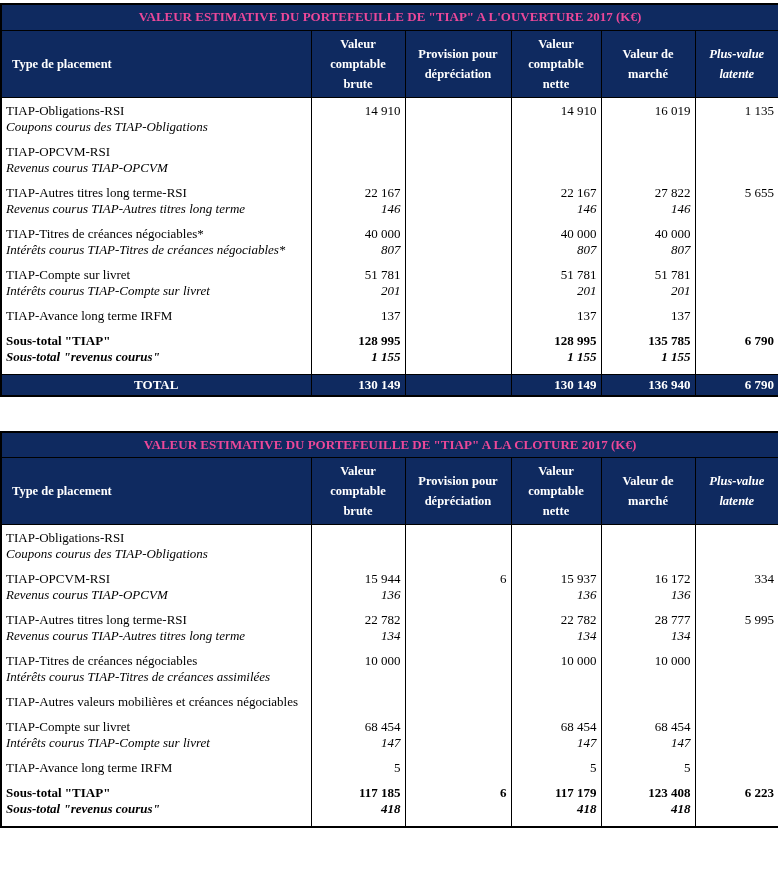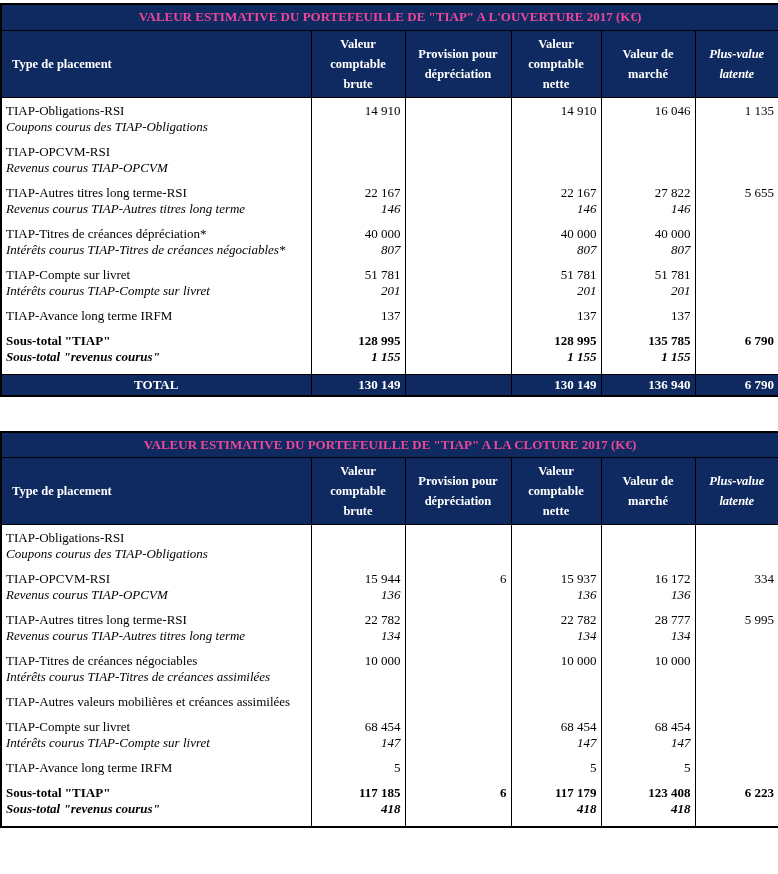--- a/index.html
+++ b/index.html
@@ -119,21 +119,21 @@
           </td>
           <td class="num-cell">
             <div class="line main num"></div>
             <div class="line sub num"></div>
           </td>
           <td class="num-cell">
             <div class="line main num">14 910</div>
             <div class="line sub num"></div>
           </td>
           <td class="num-cell">
-            <div class="line main num">16 046</div>
+            <div class="line main num">16 019</div>
             <div class="line sub num"></div>
           </td>
           <td class="num-cell">
             <div class="line main num">1 135</div>
             <div class="line sub num"></div>
           </td>
         </tr>
         <tr>
           <td class="label-cell">
             <div class="line main">TIAP-OPCVM-RSI</div>
@@ -181,21 +181,21 @@
             <div class="line main num">27 822</div>
             <div class="line sub num">146</div>
           </td>
           <td class="num-cell">
             <div class="line main num">5 655</div>
             <div class="line sub num"></div>
           </td>
         </tr>
         <tr>
           <td class="label-cell">
-            <div class="line main">TIAP-Titres de créances dépréciation*</div>
+            <div class="line main">TIAP-Titres de créances négociables*</div>
             <div class="line sub">Intérêts courus TIAP-Titres de créances négociables*</div>
           </td>
           <td class="num-cell">
             <div class="line main num">40 000</div>
             <div class="line sub num">807</div>
           </td>
           <td class="num-cell">
             <div class="line main num"></div>
             <div class="line sub num"></div>
           </td>
@@ -421,21 +421,21 @@
             <div class="line main num">10 000</div>
             <div class="line sub num"></div>
           </td>
           <td class="num-cell">
             <div class="line main num"></div>
             <div class="line sub num"></div>
           </td>
         </tr>
         <tr>
           <td class="label-cell">
-            <div class="line main">TIAP-Autres valeurs mobilières et créances assimilées</div>
+            <div class="line main">TIAP-Autres valeurs mobilières et créances négociables</div>
           </td>
           <td class="num-cell">
             <div class="line main num"></div>
           </td>
           <td class="num-cell">
             <div class="line main num"></div>
           </td>
           <td class="num-cell">
             <div class="line main num"></div>
           </td>

